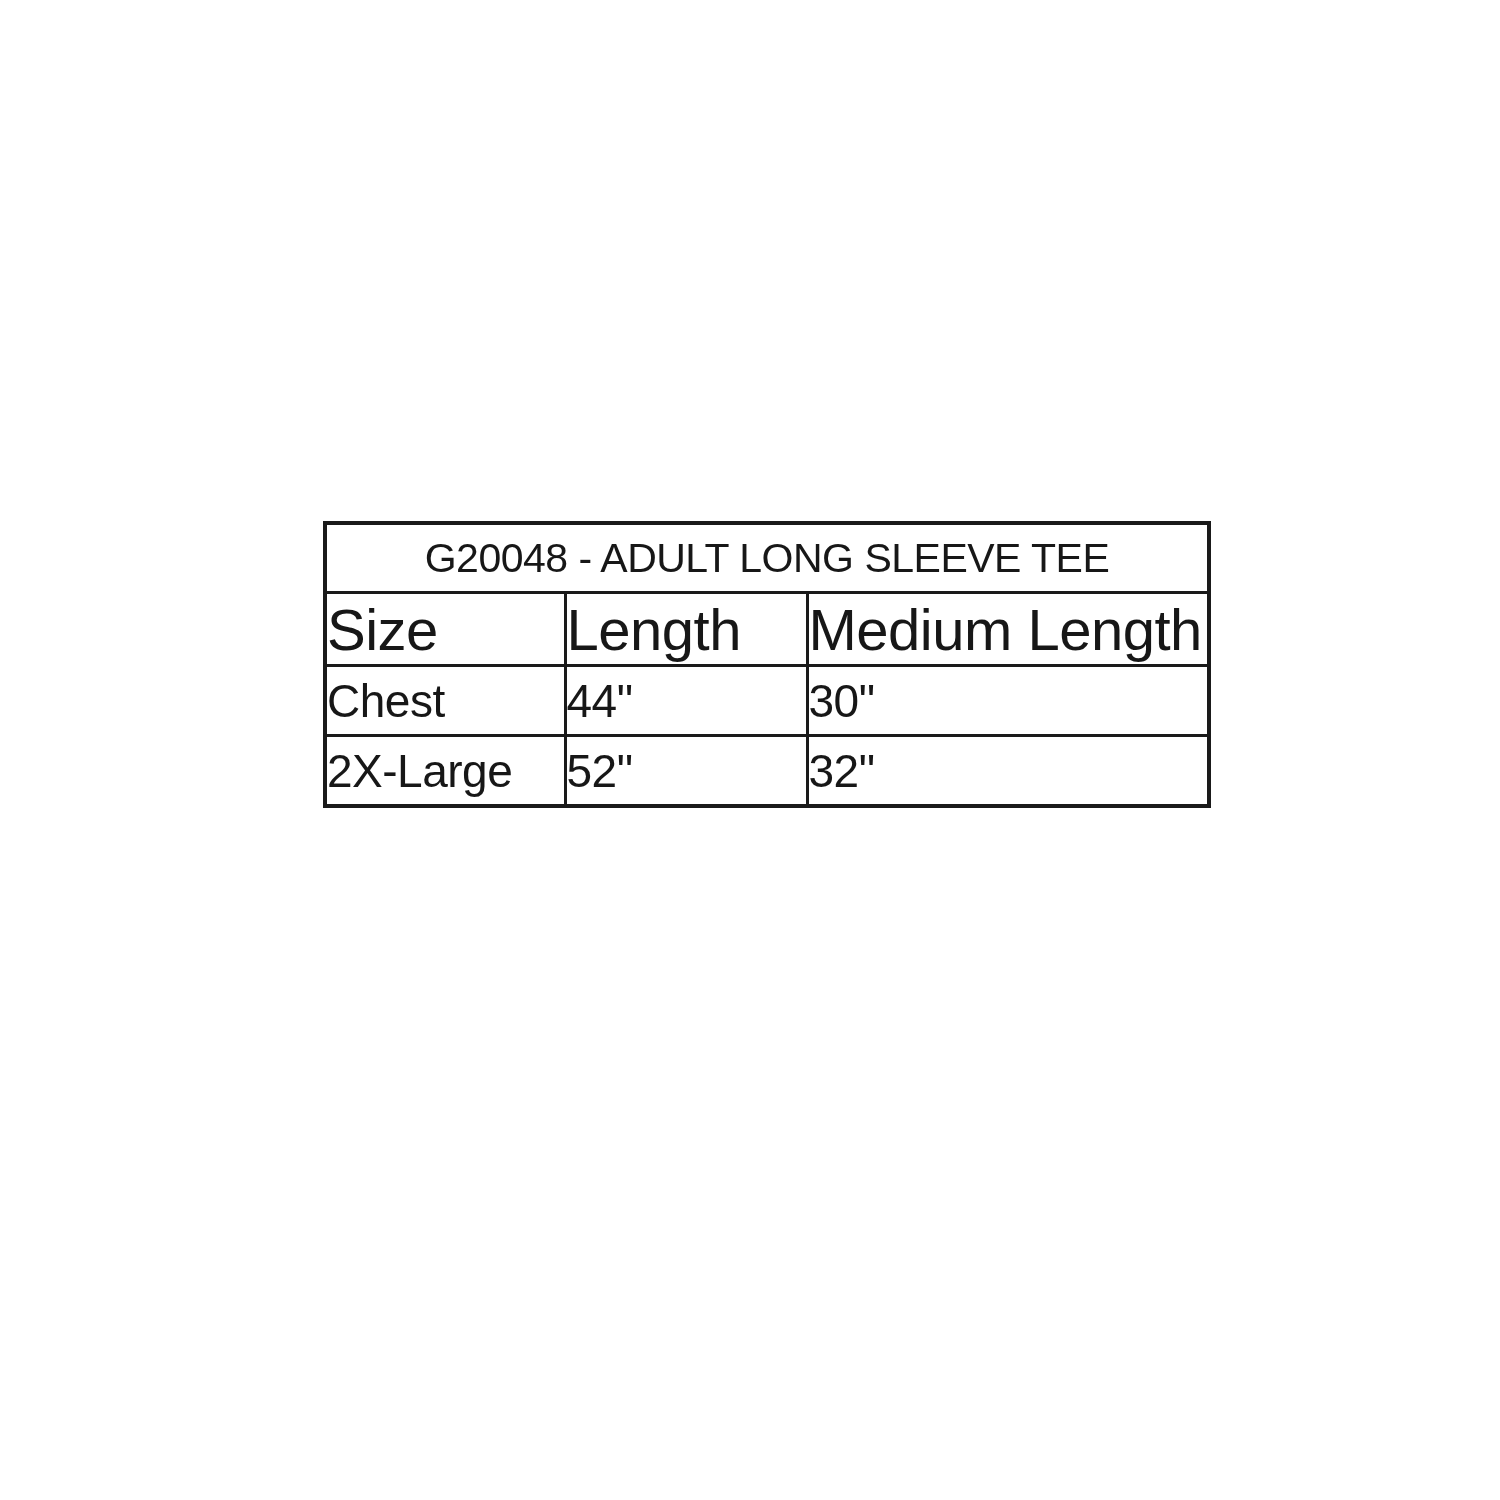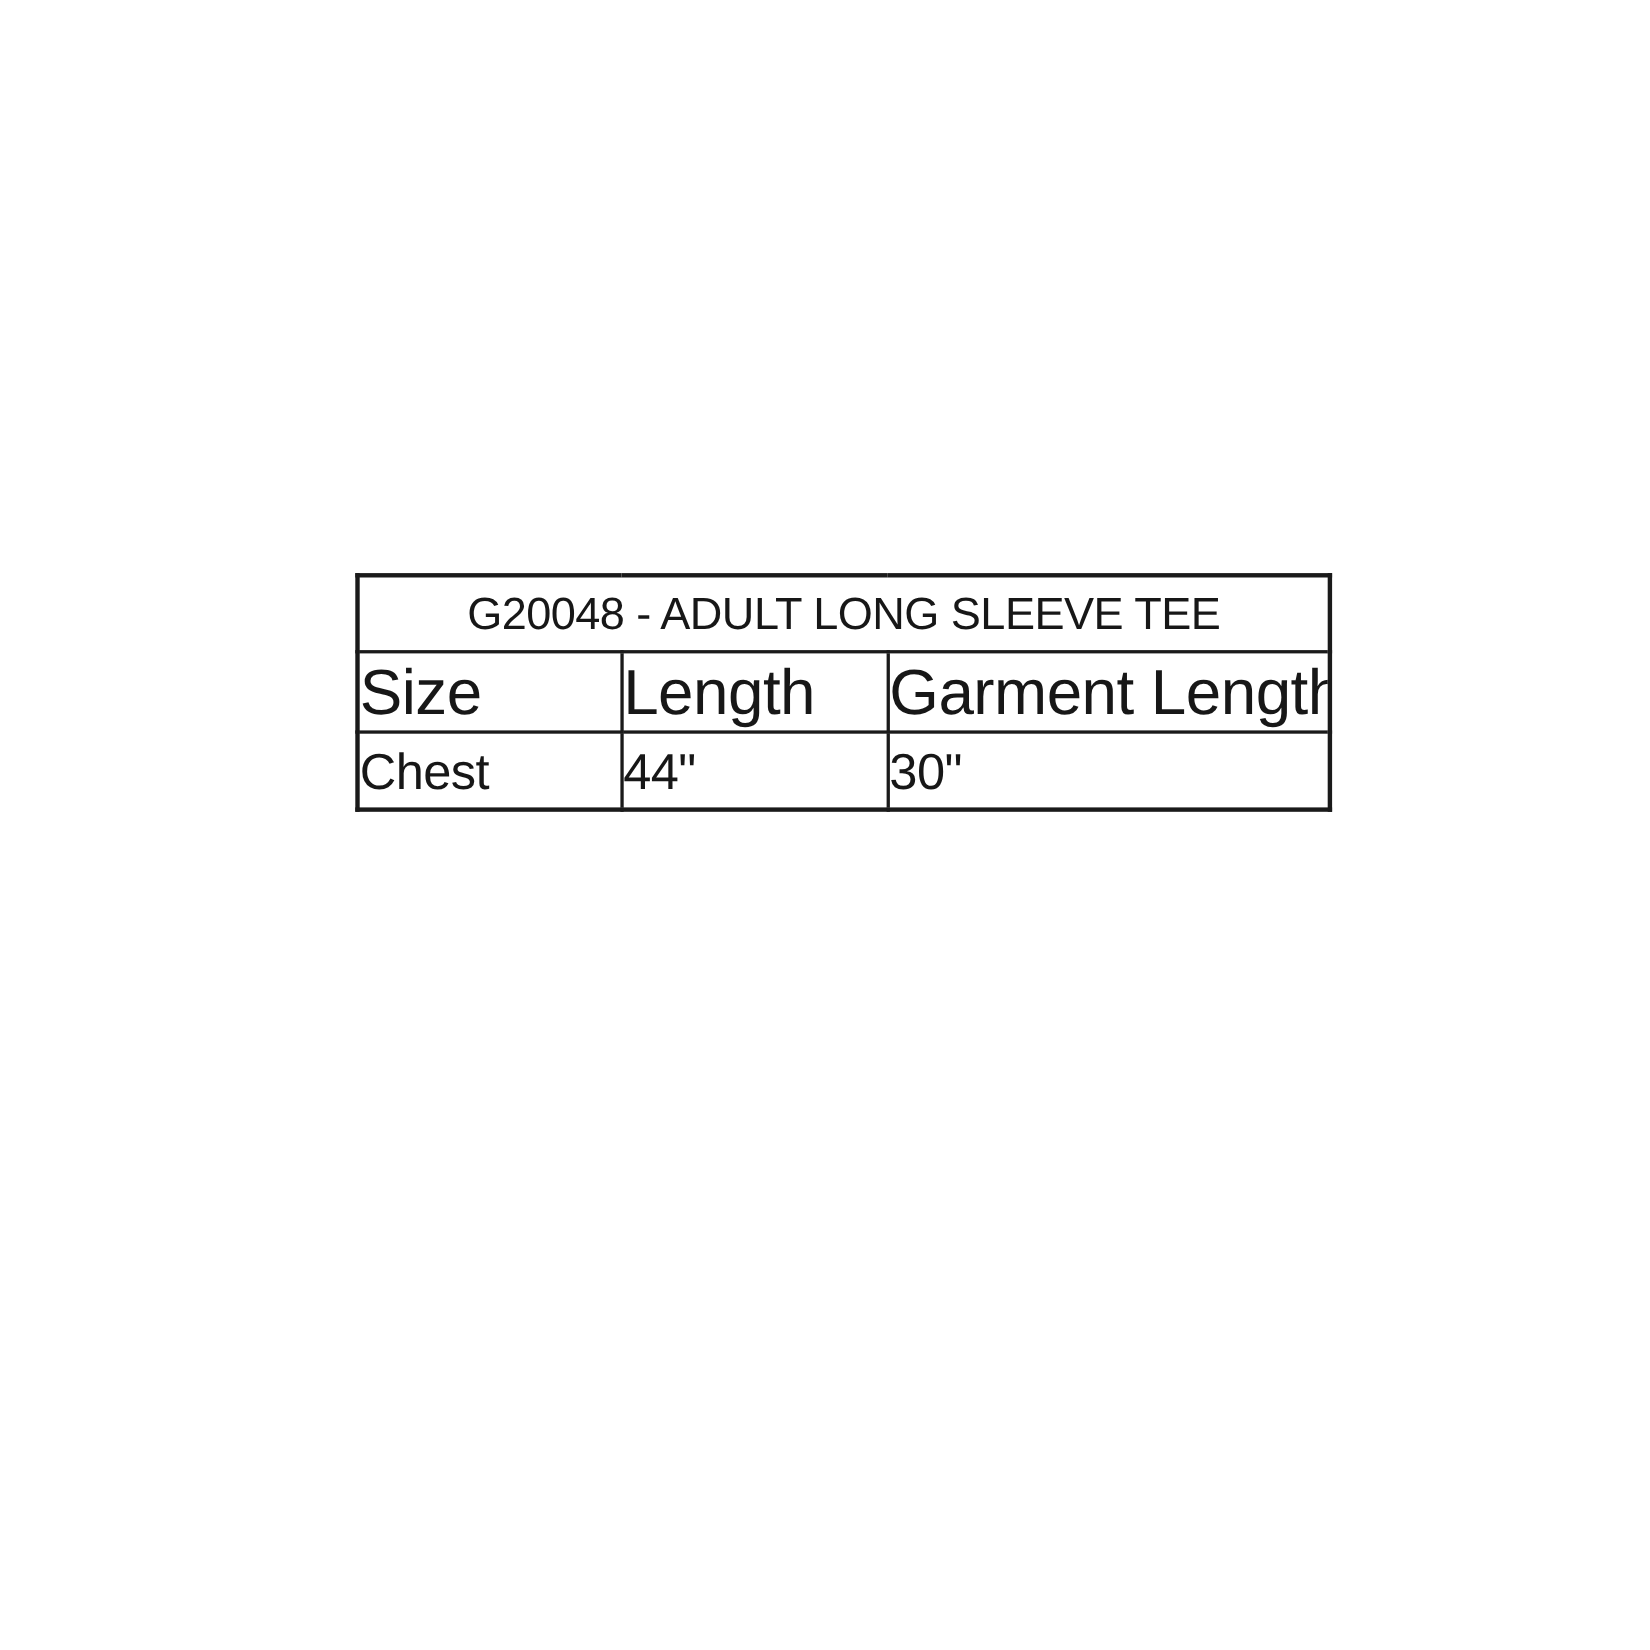--- a/index.html
+++ b/index.html
@@ -62,22 +62,27 @@
       <col style="width:242px">
       <col style="width:402px">
     </colgroup>
     <tbody>
       <tr>
         <td class="title-cell" colspan="3">G20048 - ADULT LONG SLEEVE TEE</td>
       </tr>
       <tr>
         <td class="header-cell">Size</td>
         <td class="header-cell">Length</td>
-        <td class="header-cell">Garment Length</td>
+        <td class="header-cell">Medium Length</td>
       </tr>
       <tr>
         <td class="data-cell">Chest</td>
         <td class="data-cell">44"</td>
         <td class="data-cell">30"</td>
       </tr>
+      <tr>
+        <td class="data-cell">2X-Large</td>
+        <td class="data-cell">52"</td>
+        <td class="data-cell">32"</td>
+      </tr>
     </tbody>
   </table>
 </div>
 
 </body></html>

